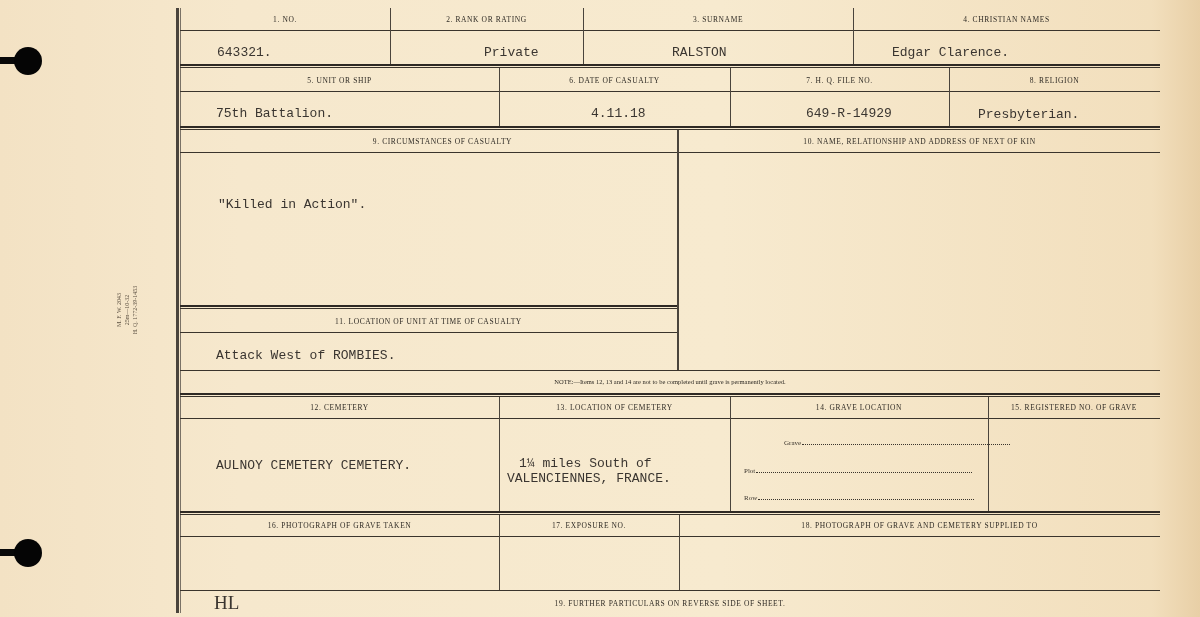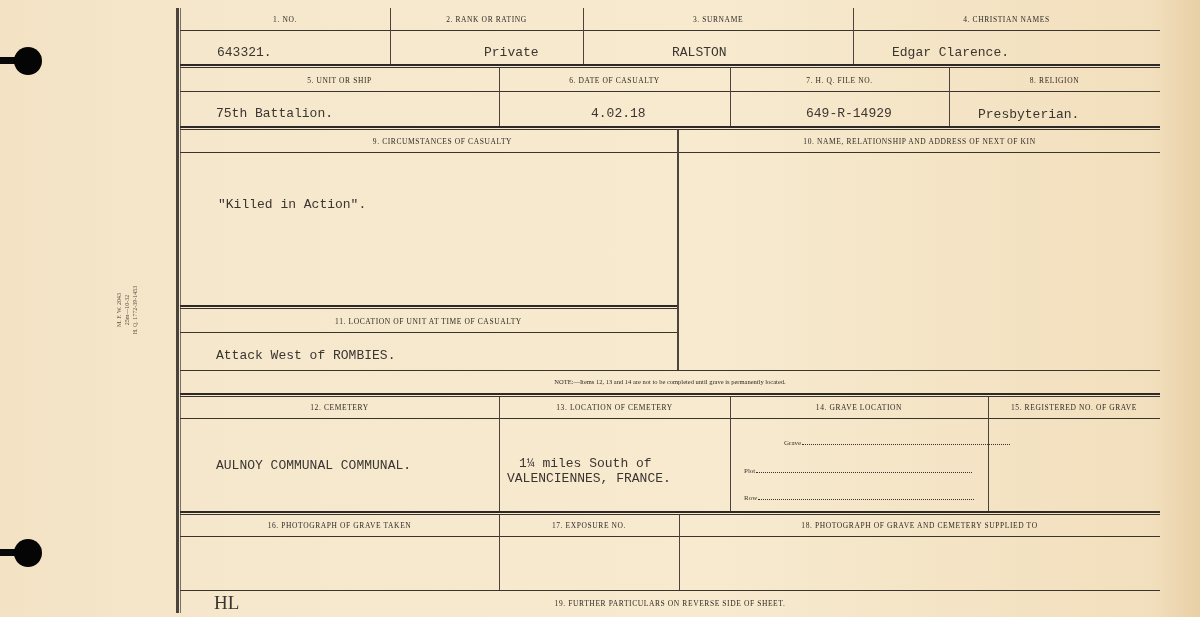--- a/index.html
+++ b/index.html
@@ -76,21 +76,21 @@
 <div class="vline" style="left:499px;top:68px;height:58px;"></div>
 <div class="vline" style="left:730px;top:68px;height:58px;"></div>
 <div class="vline" style="left:949px;top:68px;height:58px;"></div>
 
 <div class="lbl" style="left:180px;top:76px;width:319px;">5. Unit or Ship</div>
 <div class="lbl" style="left:499px;top:76px;width:231px;">6. Date of Casualty</div>
 <div class="lbl" style="left:730px;top:76px;width:219px;">7. H. Q. File No.</div>
 <div class="lbl" style="left:949px;top:76px;width:211px;">8. Religion</div>
 
 <div class="val" style="left:216px;top:106px;">75th Battalion.</div>
-<div class="val" style="left:591px;top:106px;">4.02.18</div>
+<div class="val" style="left:591px;top:106px;">4.11.18</div>
 <div class="val" style="left:806px;top:106px;">649-R-14929</div>
 <div class="val" style="left:978px;top:107px;">Presbyterian.</div>
 
 <div class="hline" style="left:180px;top:152px;width:980px;"></div>
 <div class="vline" style="left:677px;top:130px;height:240px;width:2px;"></div>
 <div class="lbl" style="left:180px;top:137px;width:497px;margin-left:14px;">9. Circumstances of Casualty</div>
 <div class="lbl" style="left:679px;top:137px;width:481px;">10. Name, Relationship and Address of Next of Kin</div>
 <div class="val" style="left:218px;top:197px;">"Killed in Action".</div>
 <div class="val" style="left:700px;top:200px;"></div>
 
@@ -110,21 +110,21 @@
 <div class="hline" style="left:180px;top:514px;width:980px;"></div>
 <div class="vline" style="left:499px;top:397px;height:114px;"></div>
 <div class="vline" style="left:730px;top:397px;height:114px;"></div>
 <div class="vline" style="left:988px;top:397px;height:114px;"></div>
 
 <div class="lbl" style="left:180px;top:403px;width:319px;">12. Cemetery</div>
 <div class="lbl" style="left:499px;top:403px;width:231px;">13. Location of Cemetery</div>
 <div class="lbl" style="left:730px;top:403px;width:258px;">14. Grave Location</div>
 <div class="lbl" style="left:988px;top:403px;width:172px;">15. Registered No. of Grave</div>
 
-<div class="val" style="left:216px;top:458px;">AULNOY COMMUNAL COMMUNAL.</div>
+<div class="val" style="left:216px;top:458px;">AULNOY CEMETERY CEMETERY.</div>
 <div class="val" style="left:519px;top:456px;">1¼ miles South of</div>
 <div class="val" style="left:507px;top:471px;">VALENCIENNES, FRANCE.</div>
 
 <div class="dotline" style="left:744px;top:438px;padding-left:40px;"><span>Grave</span><span class="dots"></span></div>
 <div class="dotline" style="left:744px;top:466px;"><span>Plot</span><span class="dots" style="width:216px;"></span></div>
 <div class="dotline" style="left:744px;top:493px;"><span>Row</span><span class="dots" style="width:216px;"></span></div>
 
 <div class="hline" style="left:180px;top:536px;width:980px;"></div>
 <div class="hline" style="left:180px;top:590px;width:980px;"></div>
 <div class="vline" style="left:499px;top:515px;height:75px;"></div>

